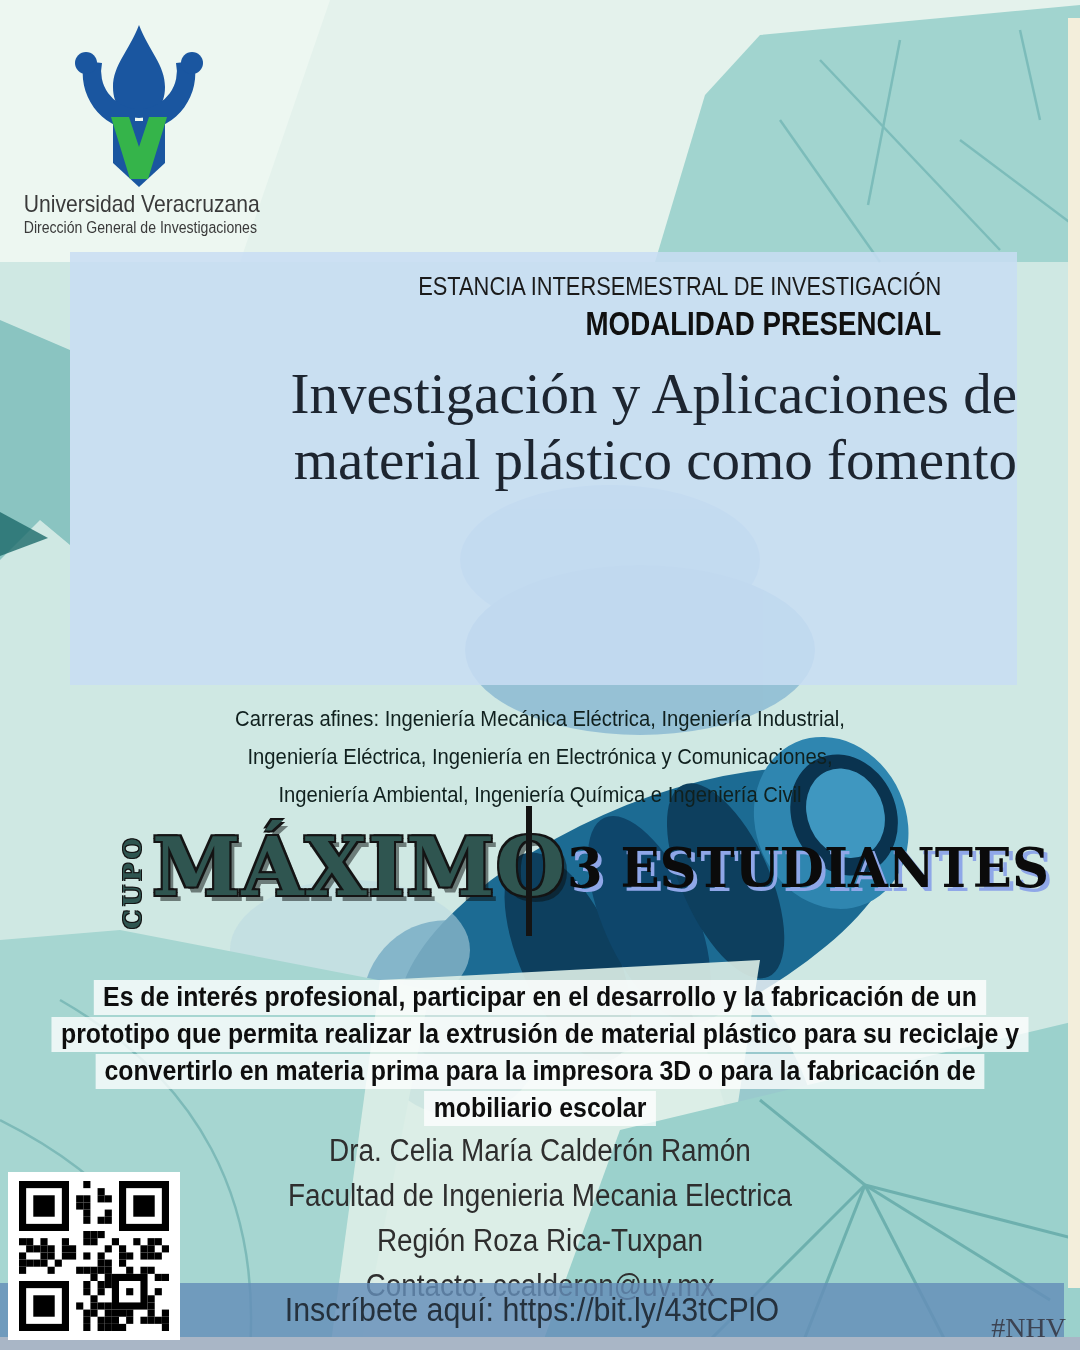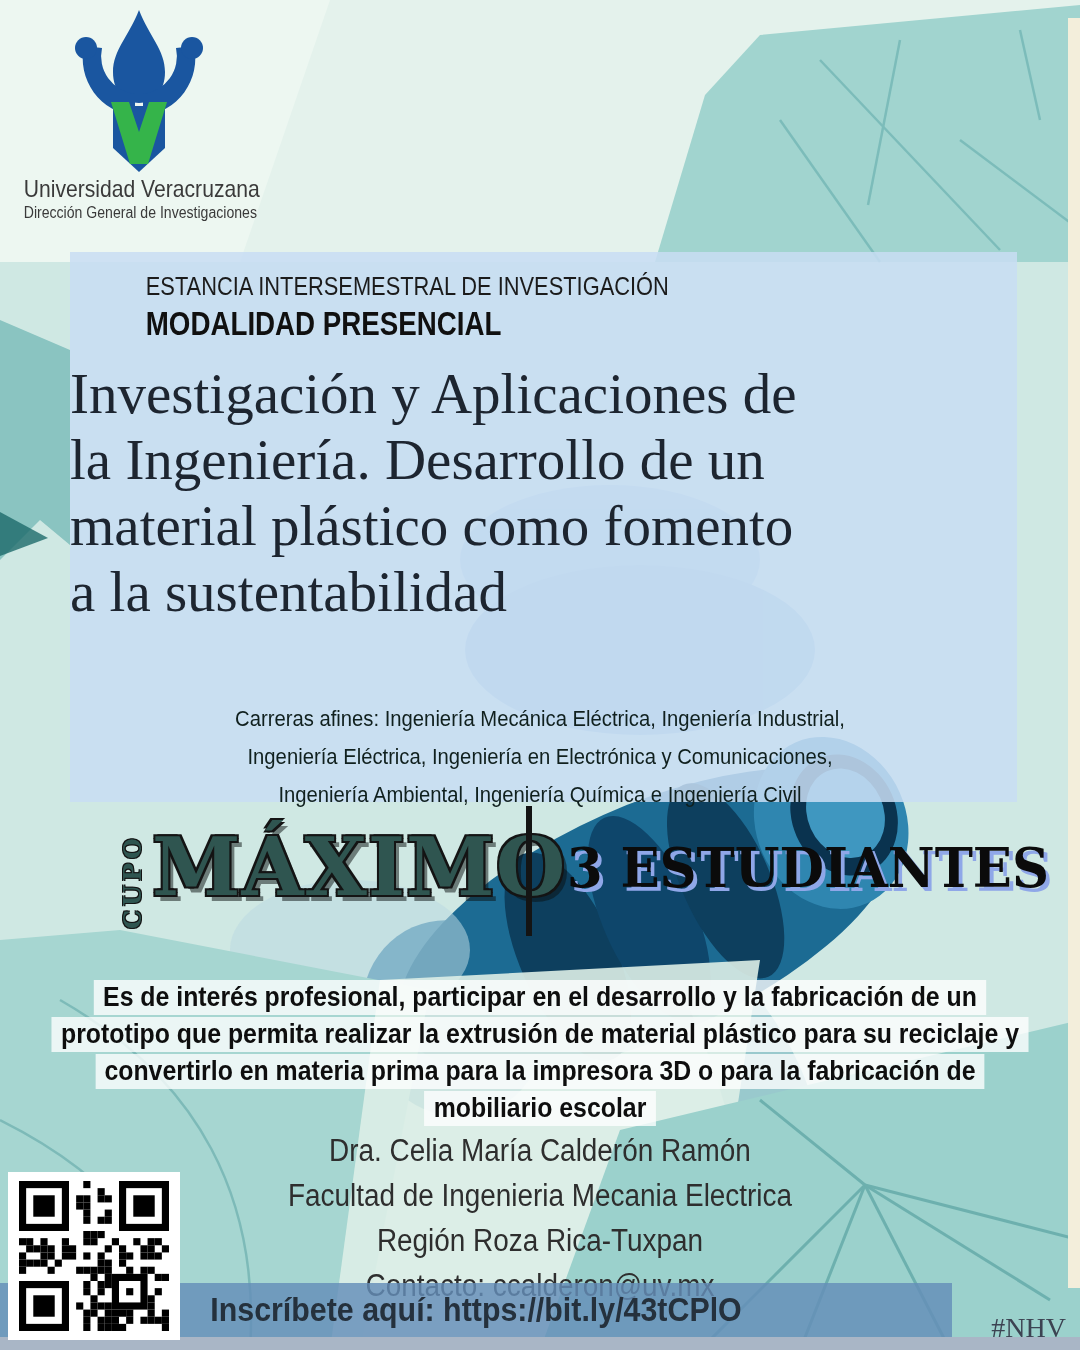--- a/index.html
+++ b/index.html
@@ -3,29 +3,29 @@
 <meta charset="utf-8">
 <style>
   html,body{margin:0;padding:0;background:#20262a;}
   .poster{
     position:relative;width:1080px;height:1350px;overflow:hidden;
     font-family:"Liberation Sans",sans-serif;background:#cfe8e3;margin:0 auto;
   }
   .bg{position:absolute;left:0;top:0;z-index:0;}
 
   
-  .logo{position:absolute;left:8px;top:6px;width:262px;z-index:3;text-align:center;}
+  .logo{position:absolute;left:8px;top:21px;width:262px;z-index:3;text-align:center;}
   .logo-mark{display:block;margin:0 auto;}
   .logo-name{font-size:24px;color:#3a3a3a;white-space:nowrap;transform:scaleX(.88);line-height:26px;}
   .logo-dept{font-size:16px;color:#3a3a3a;white-space:nowrap;transform:scaleX(.88);line-height:19px;margin-top:1px;}
 
   
   .title-box{
-    position:absolute;left:70px;top:252px;width:947px;height:550px;z-index:2;
-    background:rgba(200,221,243,.86);text-align:left;
+    position:absolute;left:70px;top:252px;width:947px;height:433px;z-index:2;
+    background:rgba(200,221,243,.86);text-align:right;
   }
   .eyebrow{margin-top:20px;font-size:26px;line-height:28px;color:#1b1b1b;transform:scaleX(.84);white-space:nowrap;}
   .modality{margin-top:7px;font-size:33px;line-height:34px;font-weight:bold;color:#101010;transform:scaleX(.84);white-space:nowrap;}
   .main-title{margin-top:20px;font-family:"Liberation Serif",serif;font-size:57px;line-height:66px;color:#1d2530;}
   .main-title div{white-space:nowrap;}
 
   
   .careers{position:absolute;left:0;top:700px;width:1080px;z-index:2;text-align:center;
     font-size:22px;line-height:38px;color:#10201e;}
   .careers div{transform:scaleX(.92);white-space:nowrap;}
@@ -56,21 +56,21 @@
   .description{position:absolute;left:0;top:982px;width:1080px;z-index:2;text-align:center;}
   .desc-line{font-size:27px;font-weight:bold;line-height:30px;margin-bottom:7px;color:#0e0e0e;transform:scaleX(.92);white-space:nowrap;}
   .desc-line span{background:rgba(255,255,255,.78);padding:2px 10px 3px;}
 
   
   .contact{position:absolute;left:0;top:1128px;width:1080px;z-index:2;text-align:center;
     font-size:31px;line-height:45px;color:#2e2e2e;}
   .contact div{transform:scaleX(.9);white-space:nowrap;}
 
   
-  .band{position:absolute;left:0;top:1283px;width:952px;height:54px;background:rgba(100,142,184,.82);z-index:2;font-weight:bold;}
+  .band{position:absolute;left:0;top:1283px;width:1064px;height:54px;background:rgba(100,142,184,.82);z-index:2;}
   .cta{line-height:54px;text-align:center;font-size:33px;color:#25313d;transform:scaleX(.92);white-space:nowrap;}
   .bottom-strip{position:absolute;left:0;top:1337px;width:1080px;height:13px;background:#a9b6c6;z-index:2;}
   .hashtag{position:absolute;right:14px;top:1312px;z-index:3;font-family:"Liberation Serif",serif;font-size:28px;color:#3c4352;}
 
   
   .qr-box{position:absolute;left:8px;top:1172px;width:172px;height:168px;background:#ffffff;z-index:4;
     display:flex;align-items:center;justify-content:center;}
 </style>
 </head>
 <body>
@@ -145,23 +145,21 @@
     </svg>
     <div class="logo-name">Universidad Veracruzana</div>
     <div class="logo-dept">Dirección General de Investigaciones</div>
   </div>
 
   <div class="title-box">
     <div class="eyebrow">ESTANCIA INTERSEMESTRAL DE INVESTIGACIÓN</div>
     <div class="modality">MODALIDAD PRESENCIAL</div>
     <div class="main-title">
       <div>Investigación y Aplicaciones de</div>
-      <div>la Ingeniería. Desarrollo de un</div>
       <div>material plástico como fomento</div>
-      <div>a la sustentabilidad</div>
     </div>
   </div>
 
   <div class="careers">
     <div>Carreras afines: Ingeniería Mecánica Eléctrica, Ingeniería Industrial,</div>
     <div>Ingeniería Eléctrica, Ingeniería en Electrónica y Comunicaciones,</div>
     <div>Ingeniería Ambiental, Ingeniería Química e Ingeniería Civil</div>
   </div>
 
   <div class="cupo">CUPO</div>

